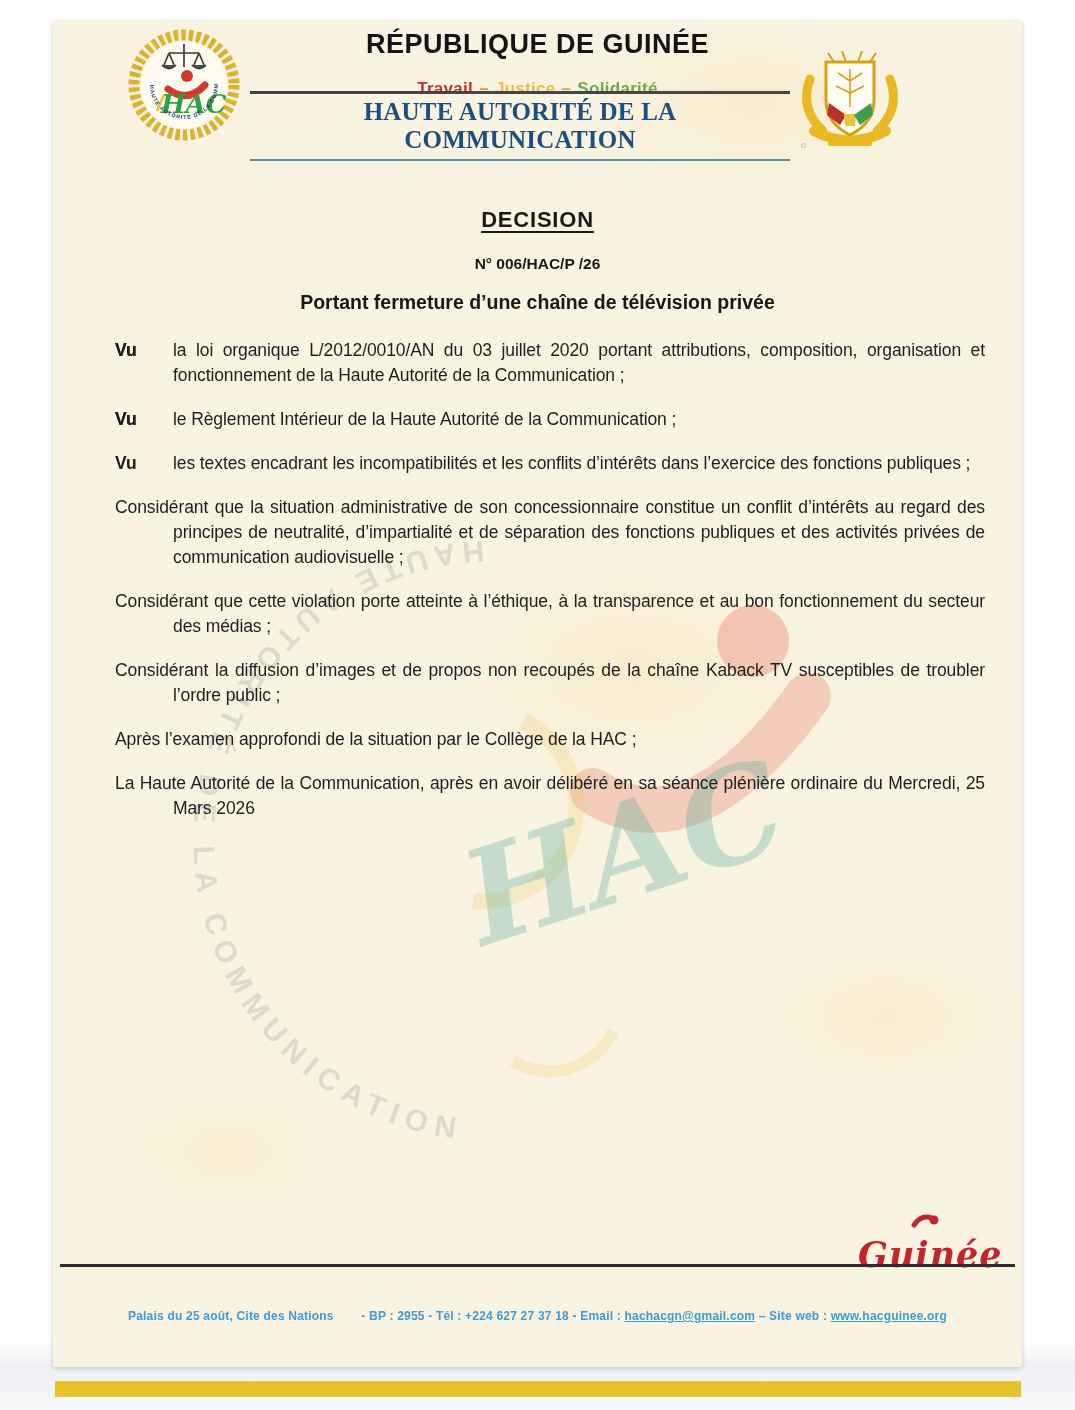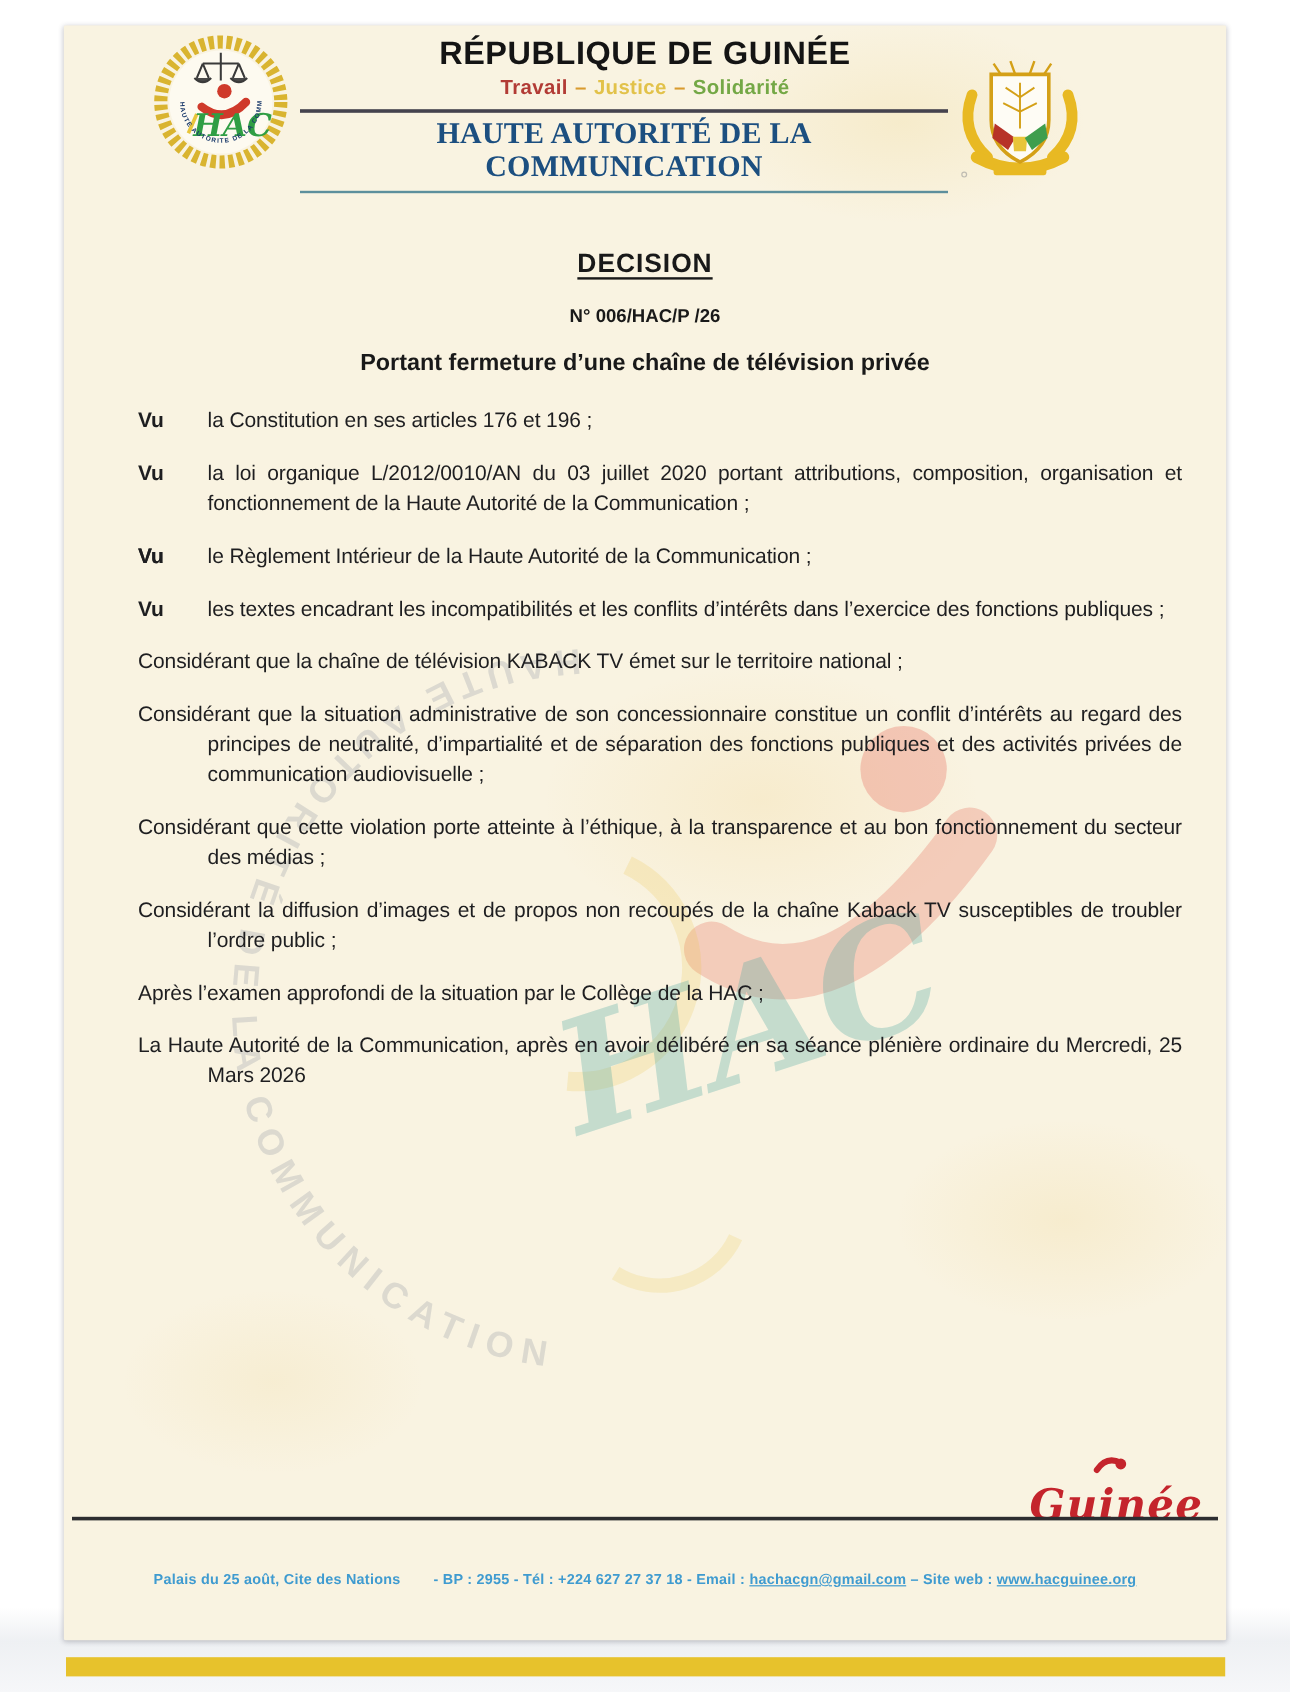--- a/index.html
+++ b/index.html
@@ -23,21 +23,21 @@
   .watermark { position:absolute; left:0; top:450px; width:969px; height:760px; pointer-events:none; }
 
   
   .hdr { position:relative; height:152px; }
   .hac-logo { position:absolute; left:70px; top:6px; width:122px; height:120px; }
   .arms-logo { position:absolute; left:740px; top:26px; width:114px; height:104px; }
   .reg-dot { position:absolute; left:748px; top:122px; width:5px; height:5px; border:1px solid #9a9a9a;
              border-radius:50%; opacity:.6; }
   .republic { padding-top:8px; text-align:center; font-size:27px; font-weight:bold; letter-spacing:.5px;
               color:#141414; }
-  .motto { margin-top:3px; text-align:center; font-size:17px; font-weight:bold; letter-spacing:.3px; }
+  .motto { margin-top:19px; text-align:center; font-size:17px; font-weight:bold; letter-spacing:.3px; }
   .motto .m1 { color:#b23b35; } .motto .sep { color:#d99b2e; padding:0 6px; }
   .motto .m2 { color:#e2c24a; } .motto .m3 { color:#74a846; }
   .banner { position:absolute; left:197px; top:70px; width:540px; }
   .banner .line-top { height:3px; background:#45434e; }
   .banner .line-bot { height:2px; background:#5d8f9c; margin-top:2px; }
   .banner .btxt { padding:4px 0 3px; text-align:center; font-family:"Liberation Serif","DejaVu Serif",serif;
                   font-weight:bold; font-size:25px; color:#1c4f80; letter-spacing:.2px; }
 
   
   .titles { margin-top:34px; text-align:center; color:#191919; }
@@ -138,40 +138,35 @@
 
     <div class="titles">
       <div class="t-decision">DECISION</div>
       <div class="t-ref">N° 006/HAC/P /26</div>
       <div class="t-subject">Portant fermeture d’une chaîne de télévision privée</div>
     </div>
 
     <div class="clauses">
         <div class="clause with-label">
         <span class="label">Vu</span>
-        <span class="ctext">la Constitution en ses articles 176 et 196 ;</span>
       </div>
         <div class="clause with-label">
         <span class="label">Vu</span>
         <span class="ctext">la loi organique L/2012/0010/AN du 03 juillet 2020 portant attributions, composition, organisation et fonctionnement de la Haute Autorité de la Communication ;</span>
       </div>
         <div class="clause with-label">
         <span class="label">Vu</span>
       </div>
         <div class="clause with-label">
         <span class="label">Vu</span>
         <span class="ctext">le Règlement Intérieur de la Haute Autorité de la Communication ;</span>
       </div>
         <div class="clause with-label">
         <span class="label">Vu</span>
         <span class="ctext">les textes encadrant les incompatibilités et les conflits d’intérêts dans l’exercice des fonctions publiques ;</span>
-      </div>
-        <div class="clause no-label">
-        
-        <span class="ctext">Considérant que la chaîne de télévision KABACK TV émet sur le territoire national ;</span>
       </div>
         <div class="clause no-label">
         
         <span class="ctext">Considérant que la situation administrative de son concessionnaire constitue un conflit d’intérêts au regard des principes de neutralité, d’impartialité et de séparation des fonctions publiques et des activités privées de communication audiovisuelle ;</span>
       </div>
         <div class="clause no-label">
         
         <span class="ctext">Considérant que cette violation porte atteinte à l’éthique, à la transparence et au bon fonctionnement du secteur des médias ;</span>
       </div>
         <div class="clause no-label">

